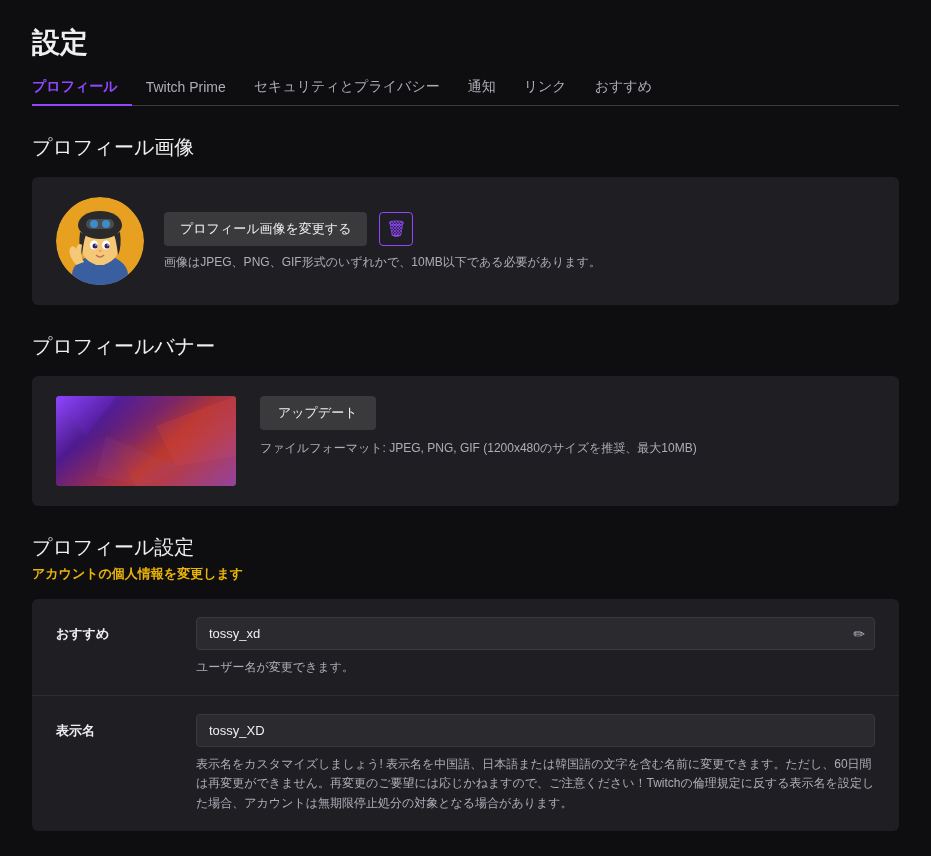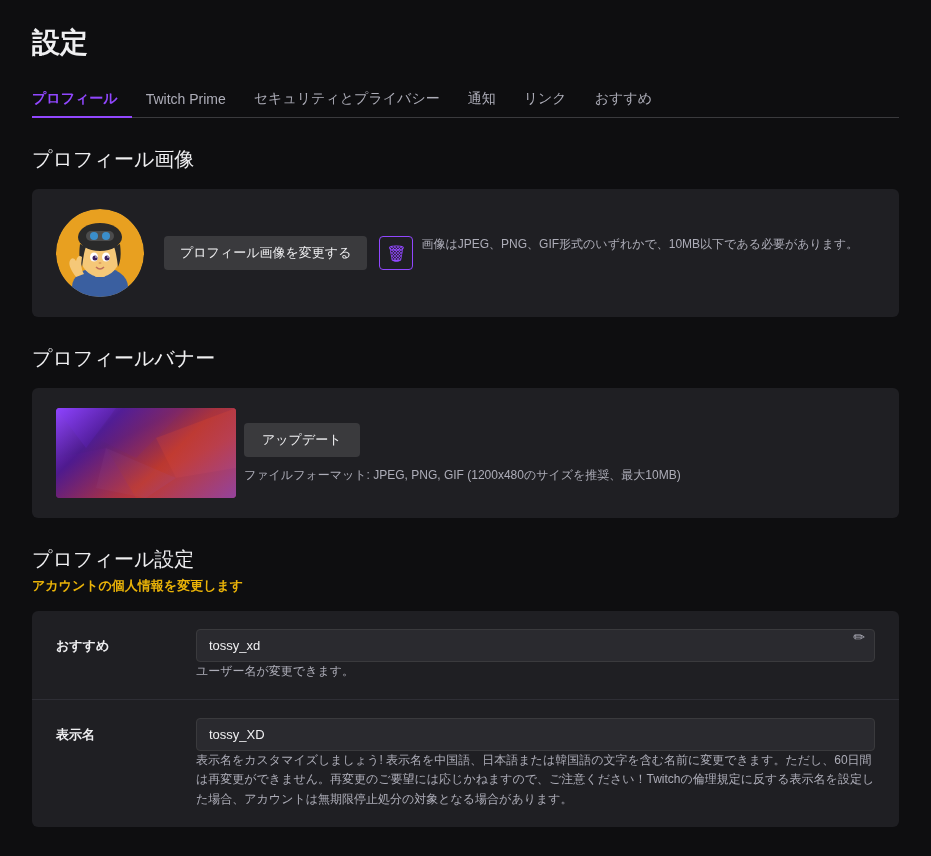--- a/index.html
+++ b/index.html
@@ -14,21 +14,21 @@
 
     .page-container {
       padding: 24px 32px;
       max-width: 931px;
     }
 
     .page-title {
       font-size: 28px;
       font-weight: 700;
       color: #efeff1;
-      margin-bottom: 20px;
+      margin-bottom: 8px;
     }
 
     
     .nav-tabs {
       display: flex;
       align-items: center;
       gap: 0;
       border-bottom: 1px solid #3a3a3d;
       margin-bottom: 28px;
     }
@@ -97,21 +97,21 @@
     }
 
     
     .avatar-svg {
       width: 100%;
       height: 100%;
     }
 
     .profile-image-actions {
       display: flex;
-      flex-direction: row;
+      flex-direction: column;
       gap: 8px;
     }
 
     .profile-image-buttons {
       display: flex;
       align-items: center;
       gap: 12px;
     }
 
     .btn-change-image {
@@ -140,22 +140,21 @@
     }
 
     .image-hint {
       font-size: 12px;
       color: #adadb8;
     }
 
     
     .banner-row {
       display: flex;
-      align-items: center;
-      gap: 8px;
+      gap: 24px;
     }
 
     .banner-preview {
       width: 180px;
       height: 90px;
       border-radius: 4px;
       flex-shrink: 0;
       background: linear-gradient(135deg, #6b2fa0 0%, #3a1a6e 30%, #e83e5a 70%, #8b1a3a 100%);
       position: relative;
       overflow: hidden;
@@ -220,20 +219,21 @@
       padding-top: 8px;
     }
 
     .settings-content {
       flex: 1;
     }
 
     .input-with-icon {
       position: relative;
       display: flex;
+      align-items: center;
       border-radius: 8px;
     }
 
     .settings-input {
       width: 100%;
       background-color: #2a2a2f;
       border: 1px solid #3a3a3d;
       border-radius: 4px;
       color: #efeff1;
       font-size: 13px;
@@ -245,20 +245,21 @@
       position: absolute;
       right: 10px;
       color: #adadb8;
       font-size: 14px;
       cursor: pointer;
     }
 
     .field-hint {
       font-size: 12px;
       color: #adadb8;
+      margin-top: 8px;
       line-height: 1.6;
     }
   </style>
 </head>
 <body>
 
 <div class="page-container">
 
   <h1 class="page-title">設定</h1>
 

